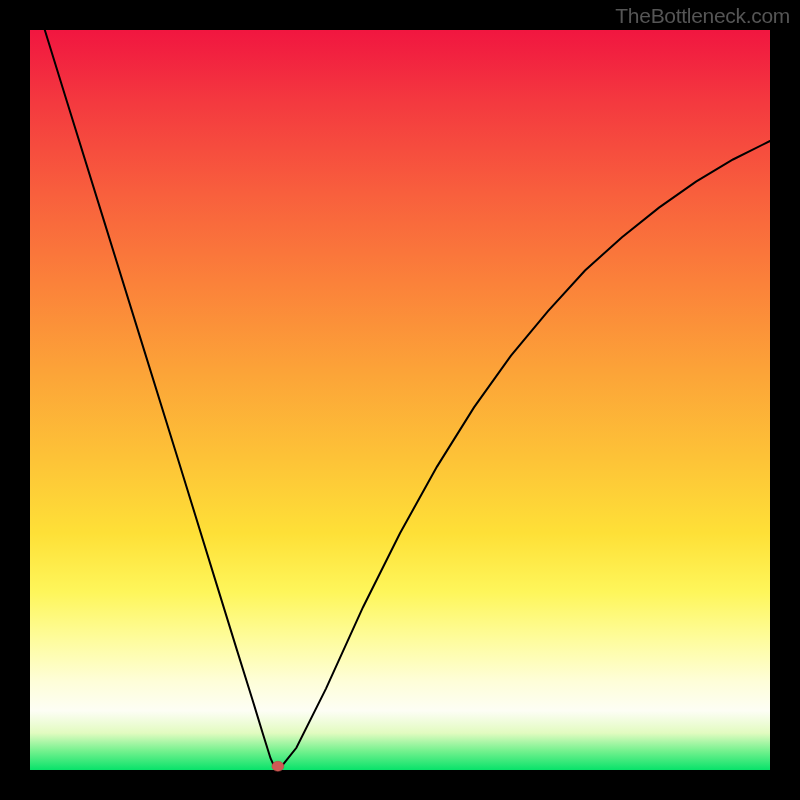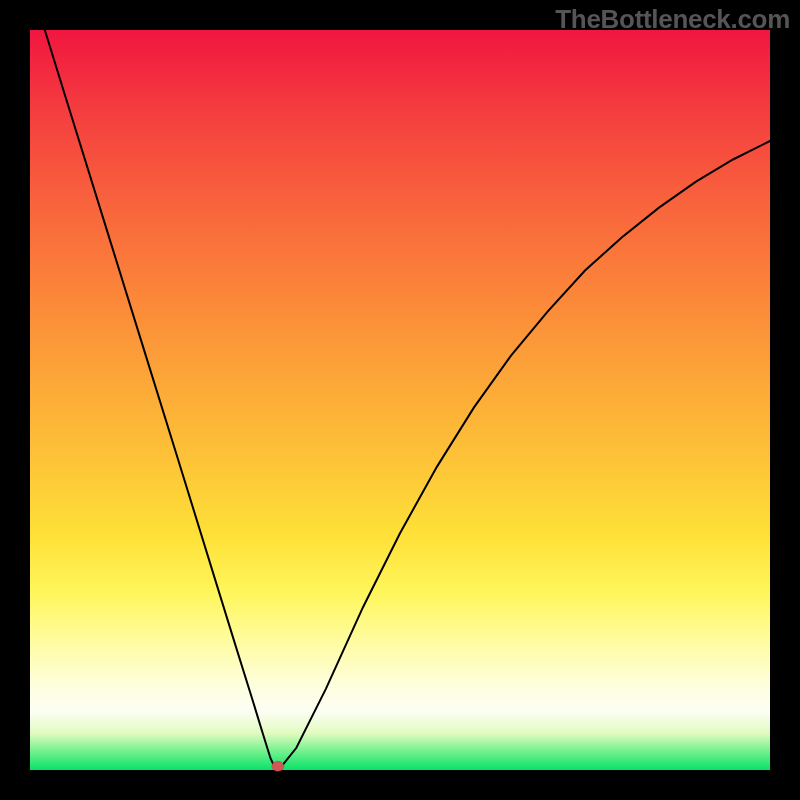--- a/index.html
+++ b/index.html
@@ -15,22 +15,22 @@
     position: relative;
     width: 800px;
     height: 800px;
     background: #000;
   }
   .watermark {
     position: absolute;
     top: 4px;
     right: 10px;
     color: #555;
-    font-size: 26px;
-    font-weight: 700;
+    font-size: 21px;
+    font-weight: 400;
     letter-spacing: -0.3px;
     user-select: none;
   }
   .plot-area {
     position: absolute;
     left: 30px;
     top: 30px;
     width: 740px;
     height: 740px;
     

